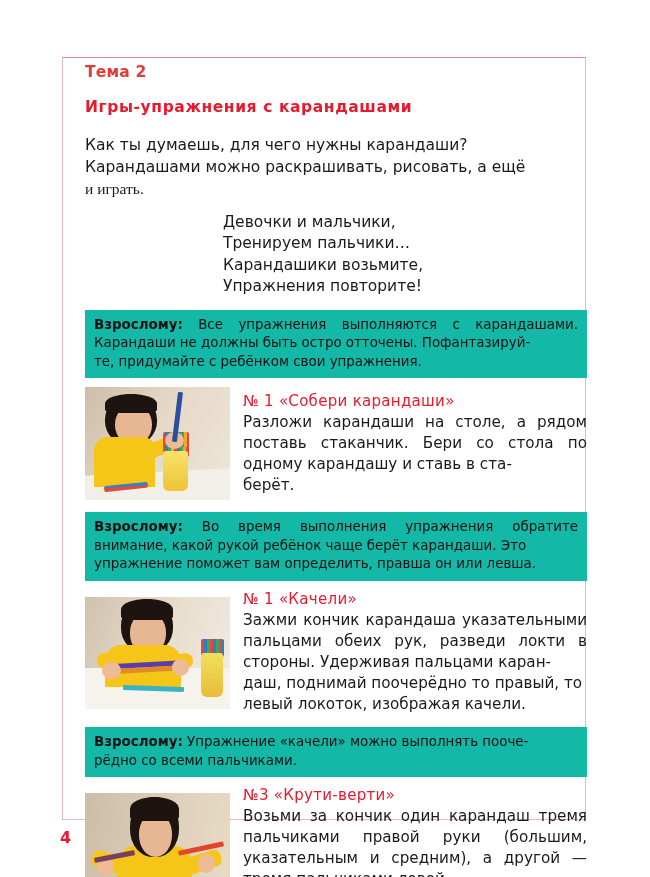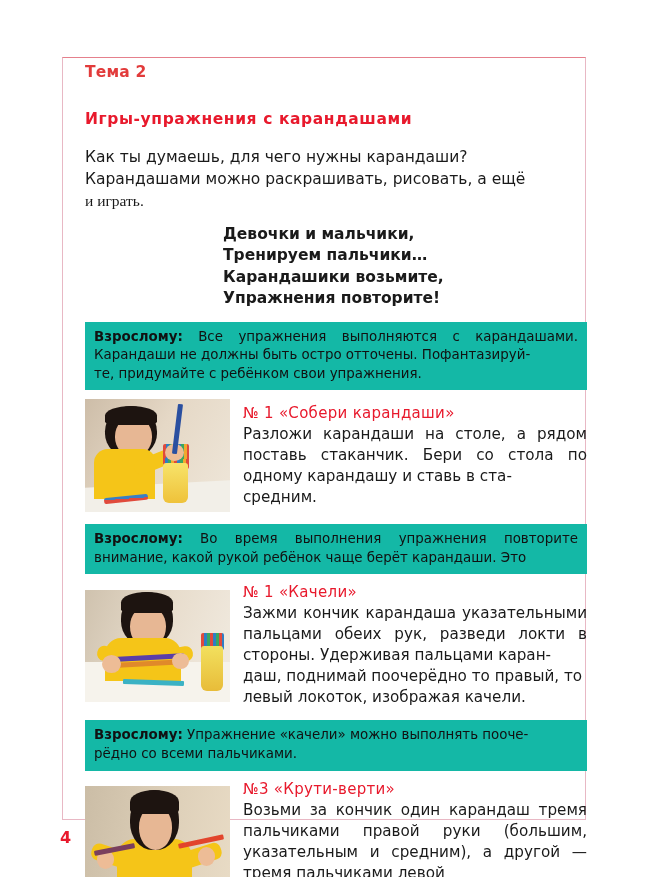--- a/index.html
+++ b/index.html
@@ -49,41 +49,40 @@
     font-weight: bold;
     letter-spacing: .2px;
     margin-top: 6px;
   }
 
   .topic-title {
     color: #e8192c;
     font-size: 15.5px;
     font-weight: bold;
     letter-spacing: .6px;
-    margin-top: 29px;
+    margin-top: 17px;
   }
 
   .intro {
     margin-top: 19px;
     font-size: 15.5px;
     color: #1a1a1a;
     line-height: 21.5px;
     text-align: justify;
     text-justify: inter-word;
     width: 468px;
   }
   .intro .last { text-align: left; font-family: Liberation Serif, serif; }
 
   .poem {
     margin-top: 12px;
     margin-left: 138px;
     font-size: 15.5px;
     color: #1a1a1a;
     line-height: 21.5px;
-    font-weight: bold;
   }
 
   .adult-box {
     background: #14b8a6;
     color: #111;
     font-size: 13.4px;
     line-height: 18.6px;
     padding: 6px 9px 7px 9px;
     box-sizing: border-box;
     text-align: justify;
@@ -248,27 +247,28 @@
         <div class="ph pens"></div>
         <div class="ph cup"></div>
         <div class="ph hand"></div>
         <div class="ph pencil"></div>
         <div class="ph tablepens"></div>
       </div>
       <div class="excol">
         <div class="ex-title">№ 1 «Собери карандаши»</div>
         <div class="ex-body">
           <span>Разложи карандаши на столе, а рядом поставь стаканчик. Бери со стола по одному карандашу и ставь в ста-</span>
-          <div class="last">средним.</div>
+          <div class="last">берёт.</div>
         </div>
       </div>
     </div>
 
     <div class="adult-box">
-      <p><span class="lbl">Взрослому:</span><span> Во время выполнения упражнения повторите внимание, какой рукой ребёнок чаще берёт карандаши. Это</span></p>
+      <p><span class="lbl">Взрослому:</span><span> Во время выполнения упражнения обратите внимание, какой рукой ребёнок чаще берёт карандаши. Это</span></p>
+      <p class="tail">упражнение поможет вам определить, правша он или левша.</p>
     </div>
 
     <div class="exercise">
       <div class="photo p2">
         <div class="ph wall"></div>
         <div class="ph table-s"></div>
         <div class="ph head"></div>
         <div class="ph face"></div>
         <div class="ph fringe"></div>
         <div class="ph body-y"></div>

